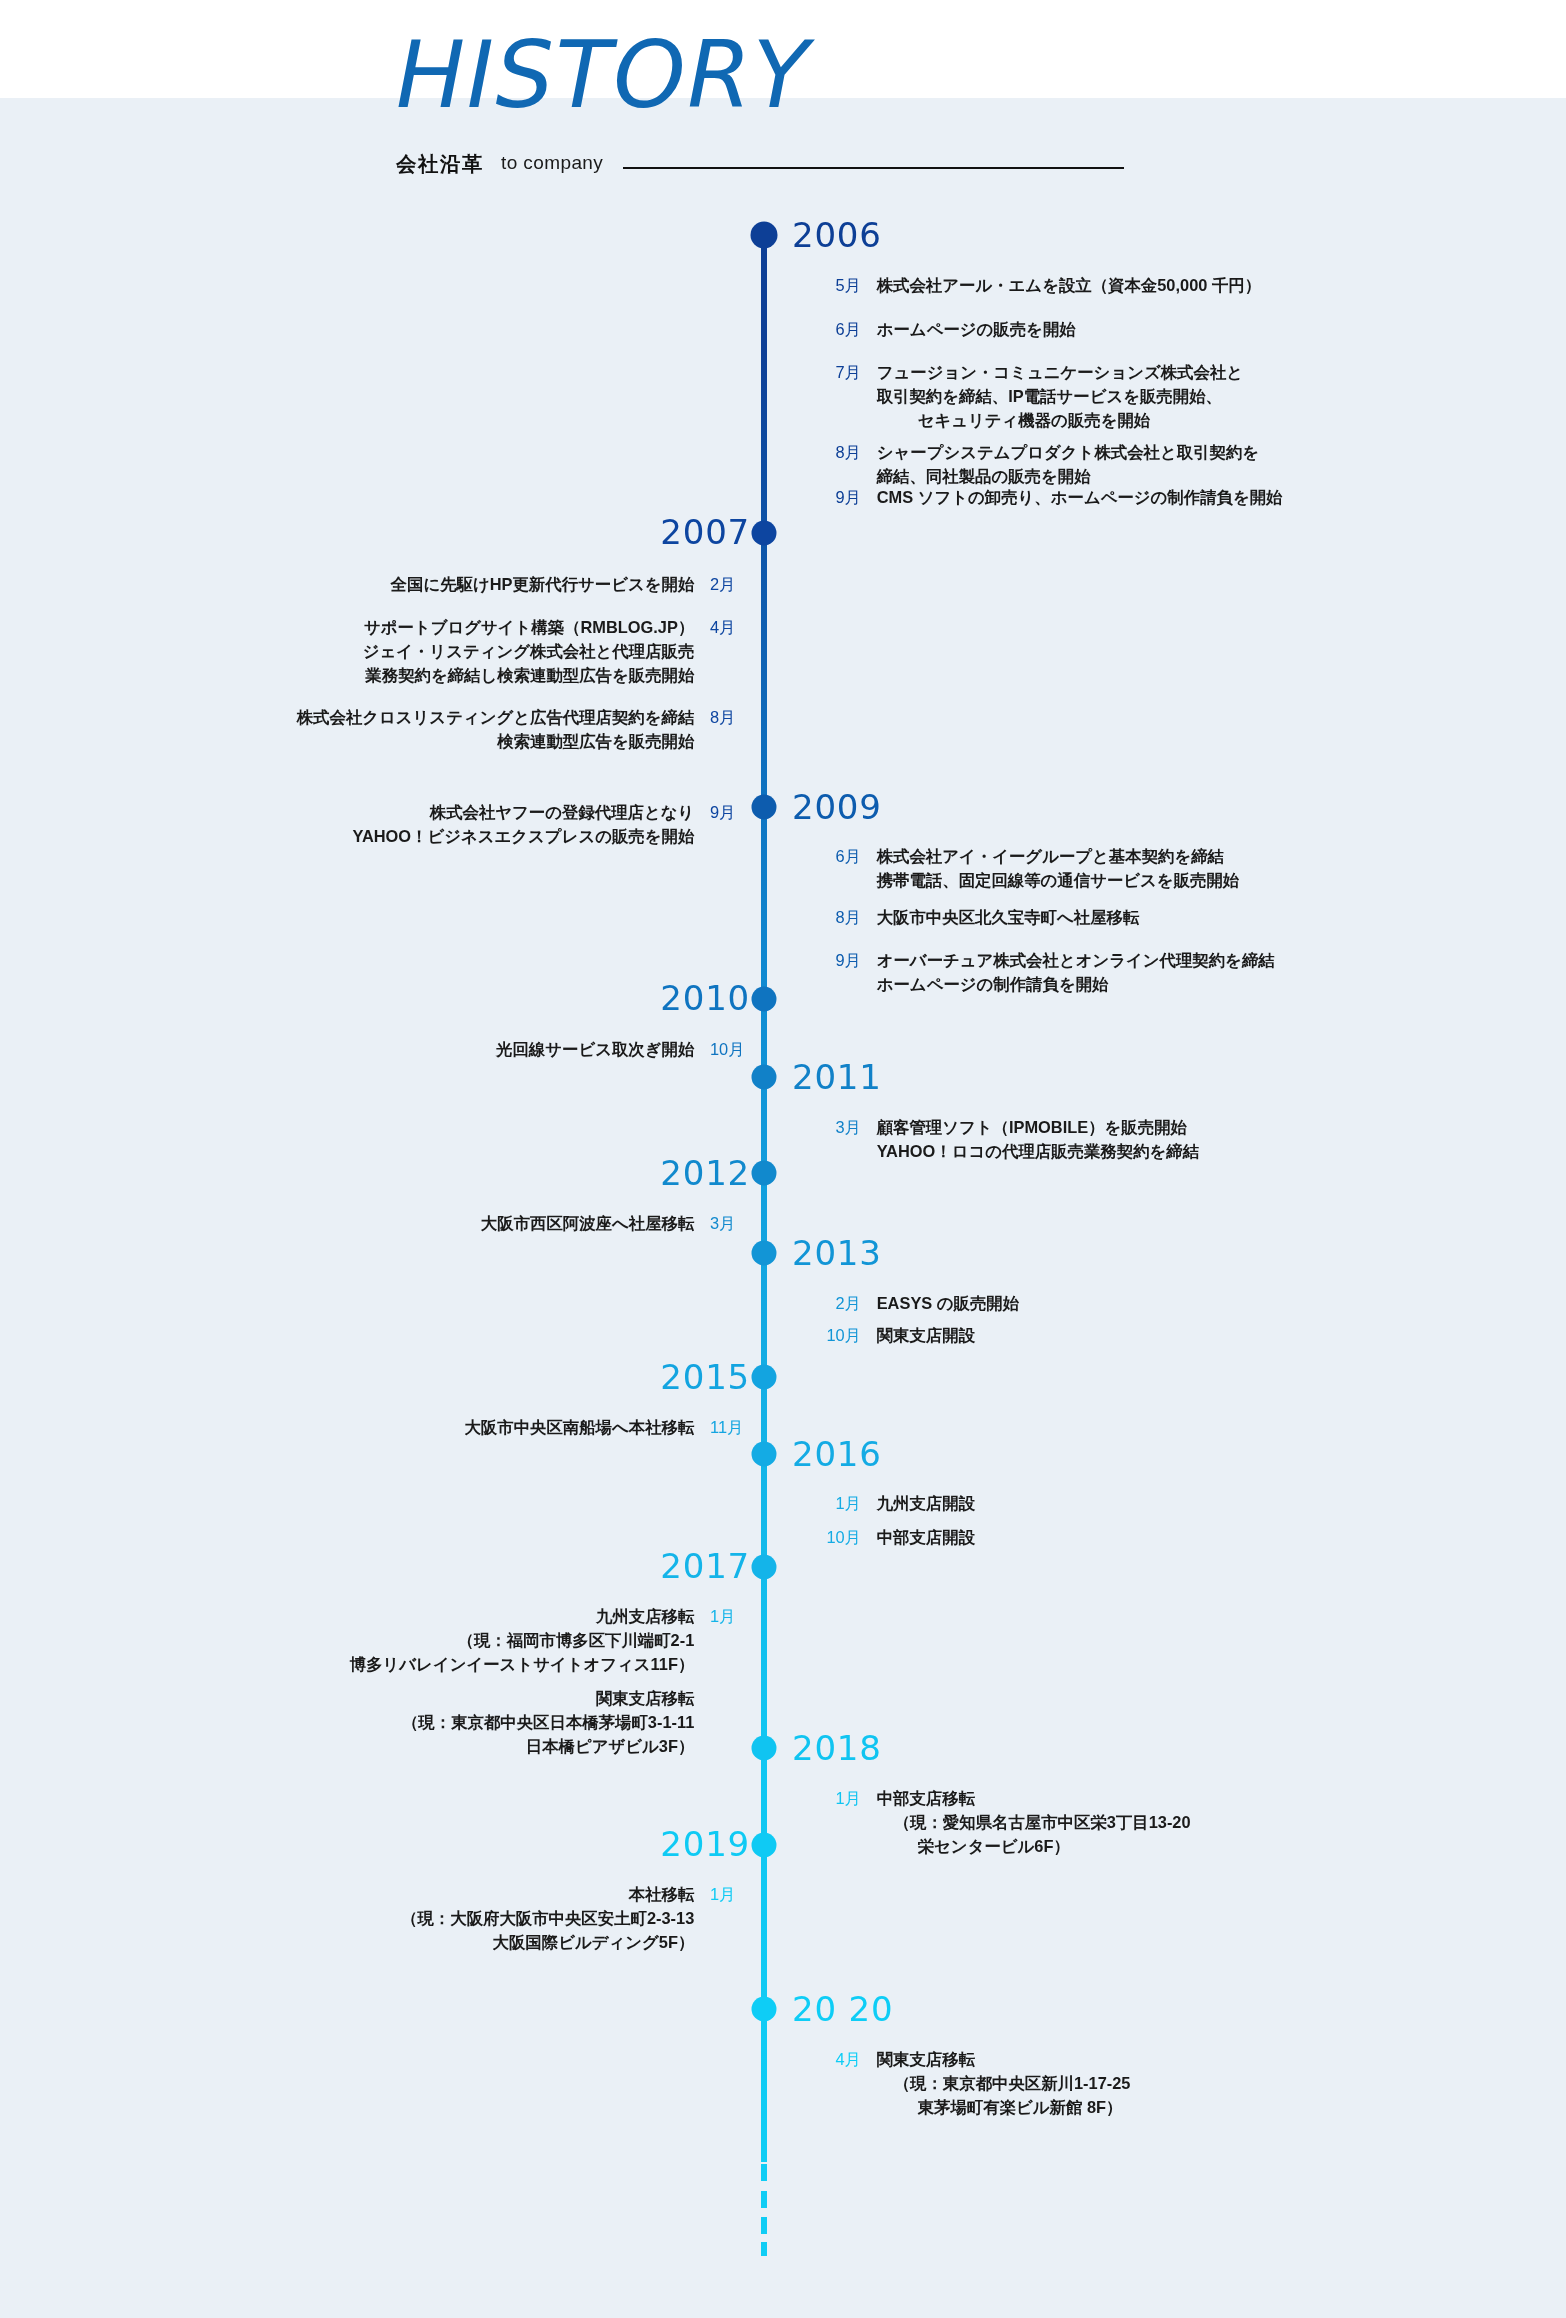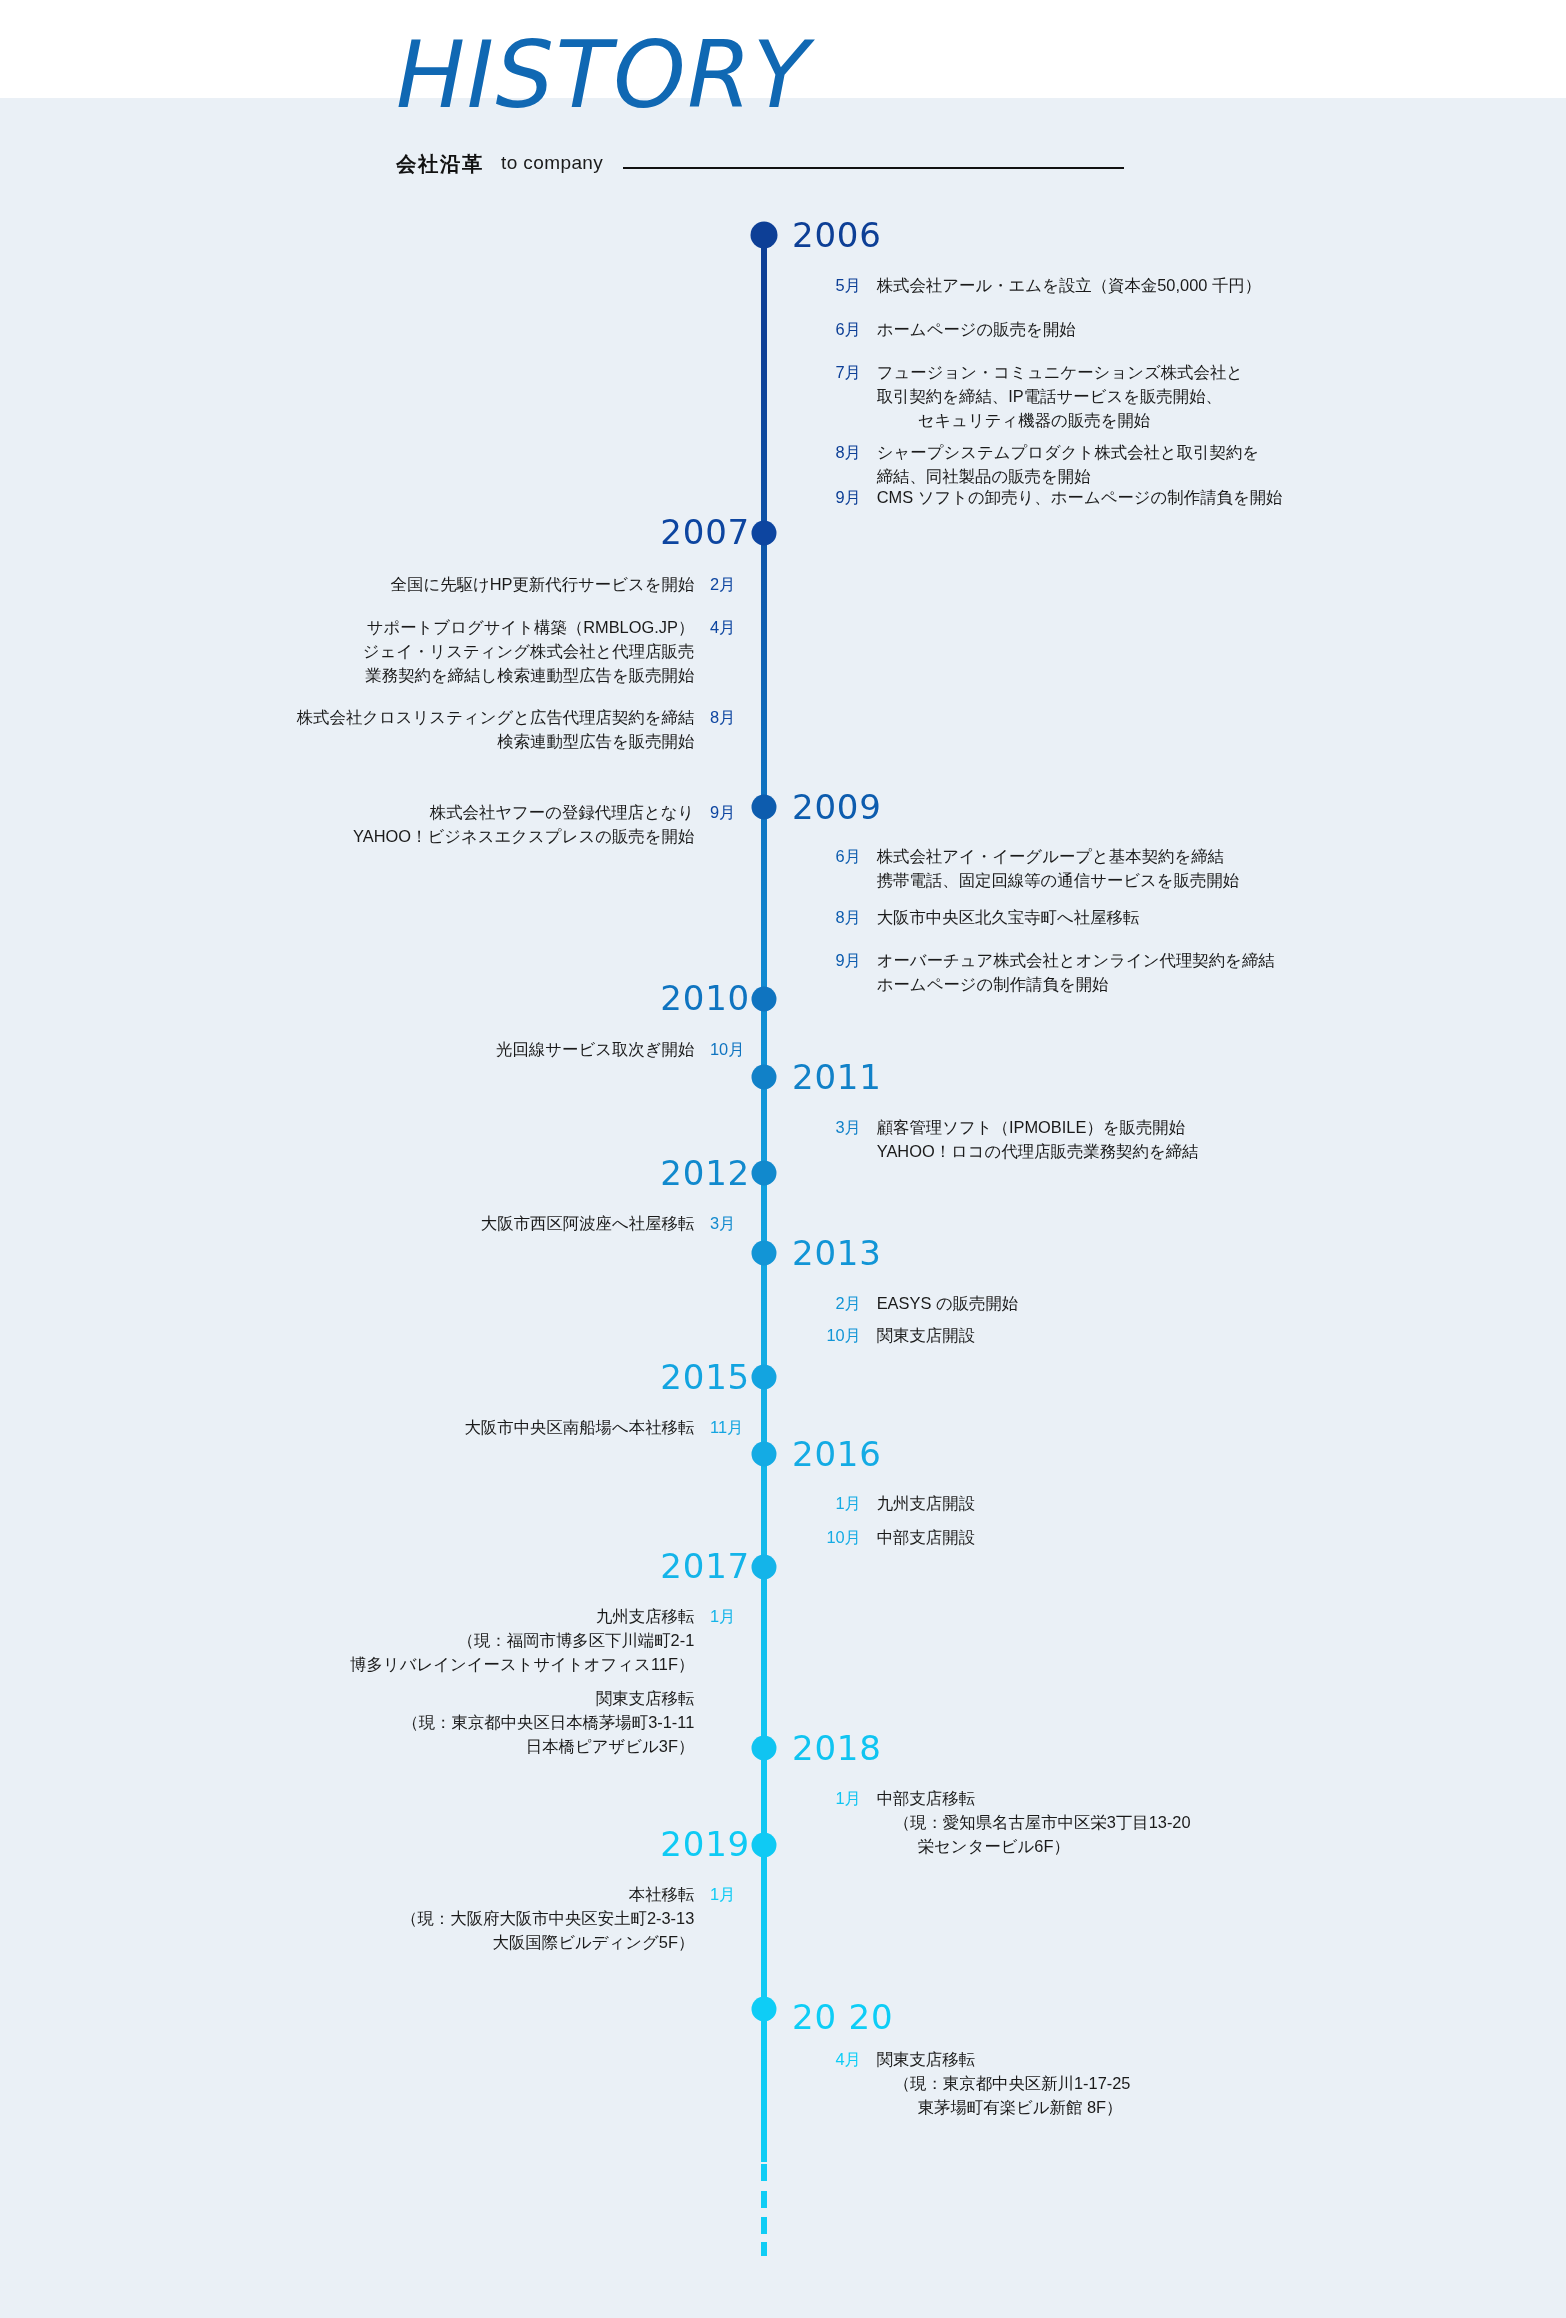--- a/index.html
+++ b/index.html
@@ -162,21 +162,21 @@
     margin-left: 15.7px;
   }
   .desc {
     font-size: 16.4px;
     line-height: 24px;
     color: #1a1a1a;
     font-family: "Liberation Sans", "DejaVu Sans", sans-serif;
   }
   .entry.left .desc { text-align: right; }
   .entry.right .desc { text-align: left; }
-  .desc .line { display: block; white-space: nowrap; }
+  .desc .line { display: block; white-space: nowrap; font-weight: bold; }
   .desc .line.ind1 { padding-left: 17px; }
   .desc .line.ind2 { padding-left: 41px; }
 </style>
 </head>
 <body>
 
 <div id="page">
   <div id="bg-band"></div>
 
   <div id="header">
@@ -375,21 +375,21 @@
       <div class="year left" style="top: 1827px; color: rgb(15, 202, 244);">2019</div>
       <div class="entry left" style="top: 1882px;">
         <div class="mon" style="color: rgb(15, 202, 244);">1月</div>
         <div class="desc">
           <span class="line">本社移転</span>
           <span class="line">（現：大阪府大阪市中央区安土町2-3-13</span>
           <span class="line">大阪国際ビルディング5F）</span>
         </div>
       </div>
       <div class="dot" style="left: 764px; top: 2009px; width: 25px; height: 25px; background: rgb(14, 205, 246);"></div>
-      <div class="year right" style="top: 1992px; color: rgb(14, 205, 246); margin-top: 8px;">20 20</div>
+      <div class="year right" style="top: 1992px; color: rgb(14, 205, 246);">20 20</div>
       <div class="entry right" style="top: 2047px;">
         <div class="mon" style="color: rgb(14, 205, 246);">4月</div>
         <div class="desc">
           <span class="line">関東支店移転</span>
           <span class="line ind1">（現：東京都中央区新川1-17-25</span>
           <span class="line ind2">東茅場町有楽ビル新館 8F）</span>
         </div>
       </div>
     </div>
 </div>

